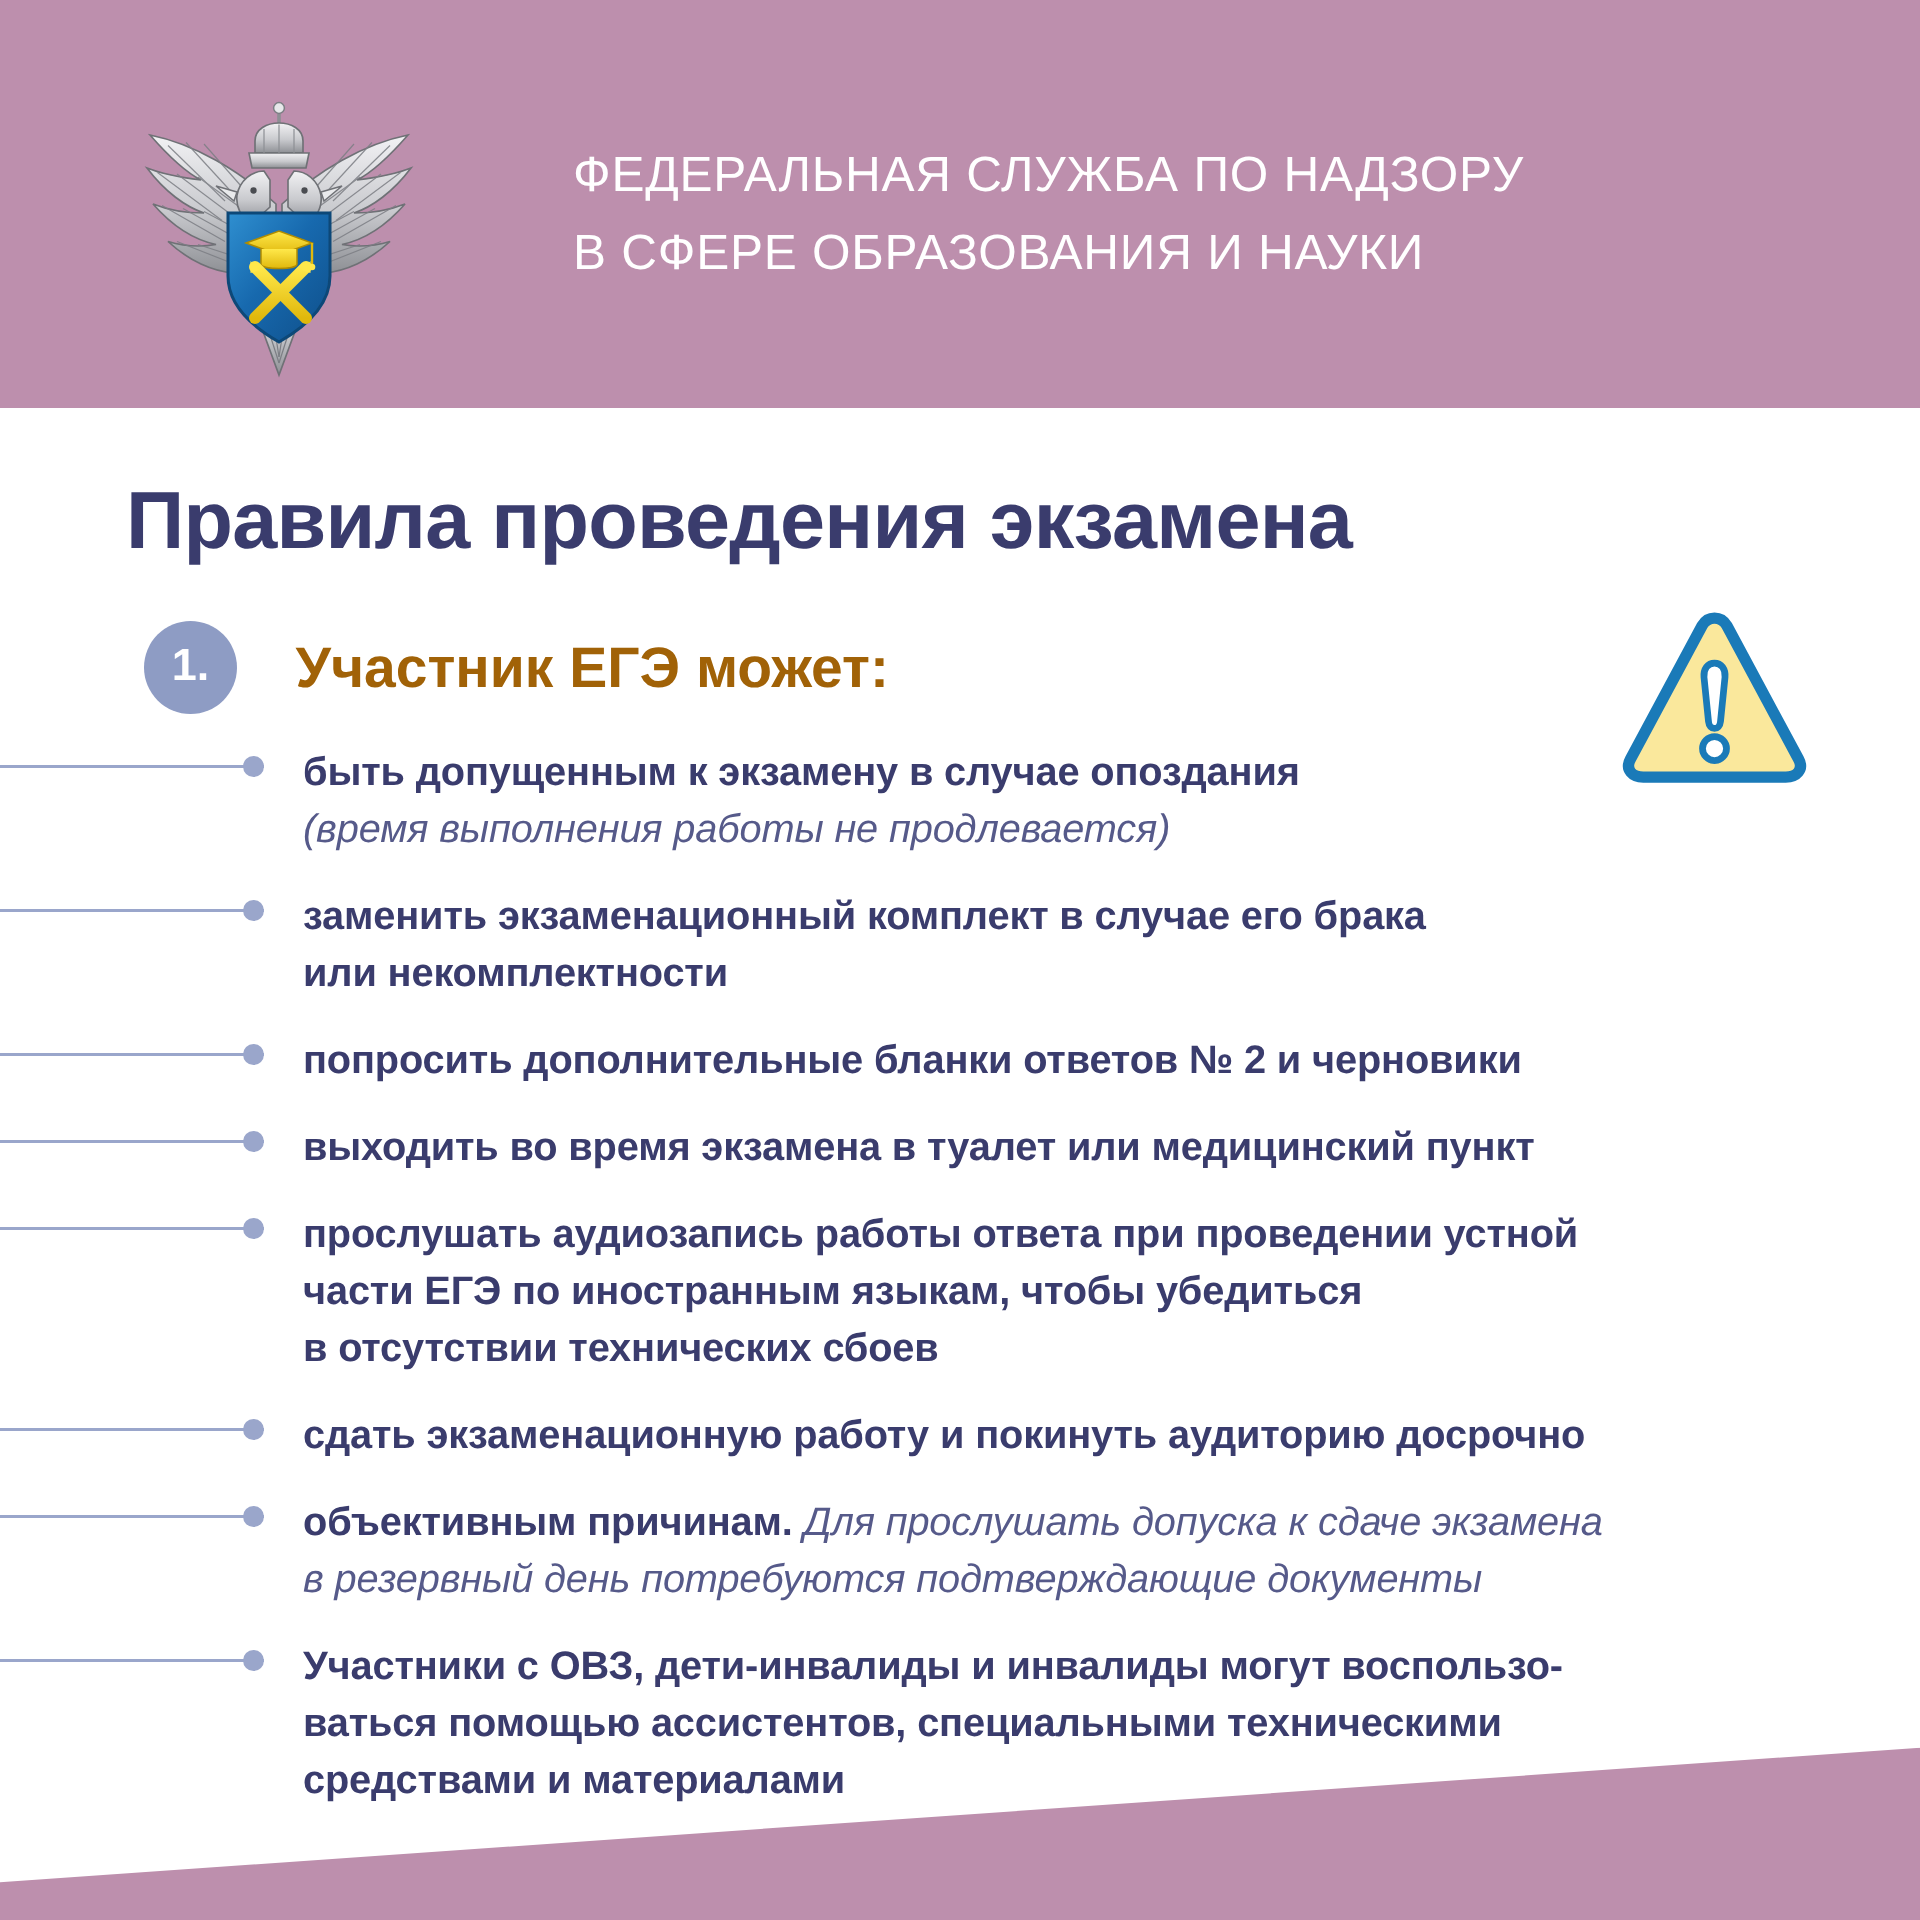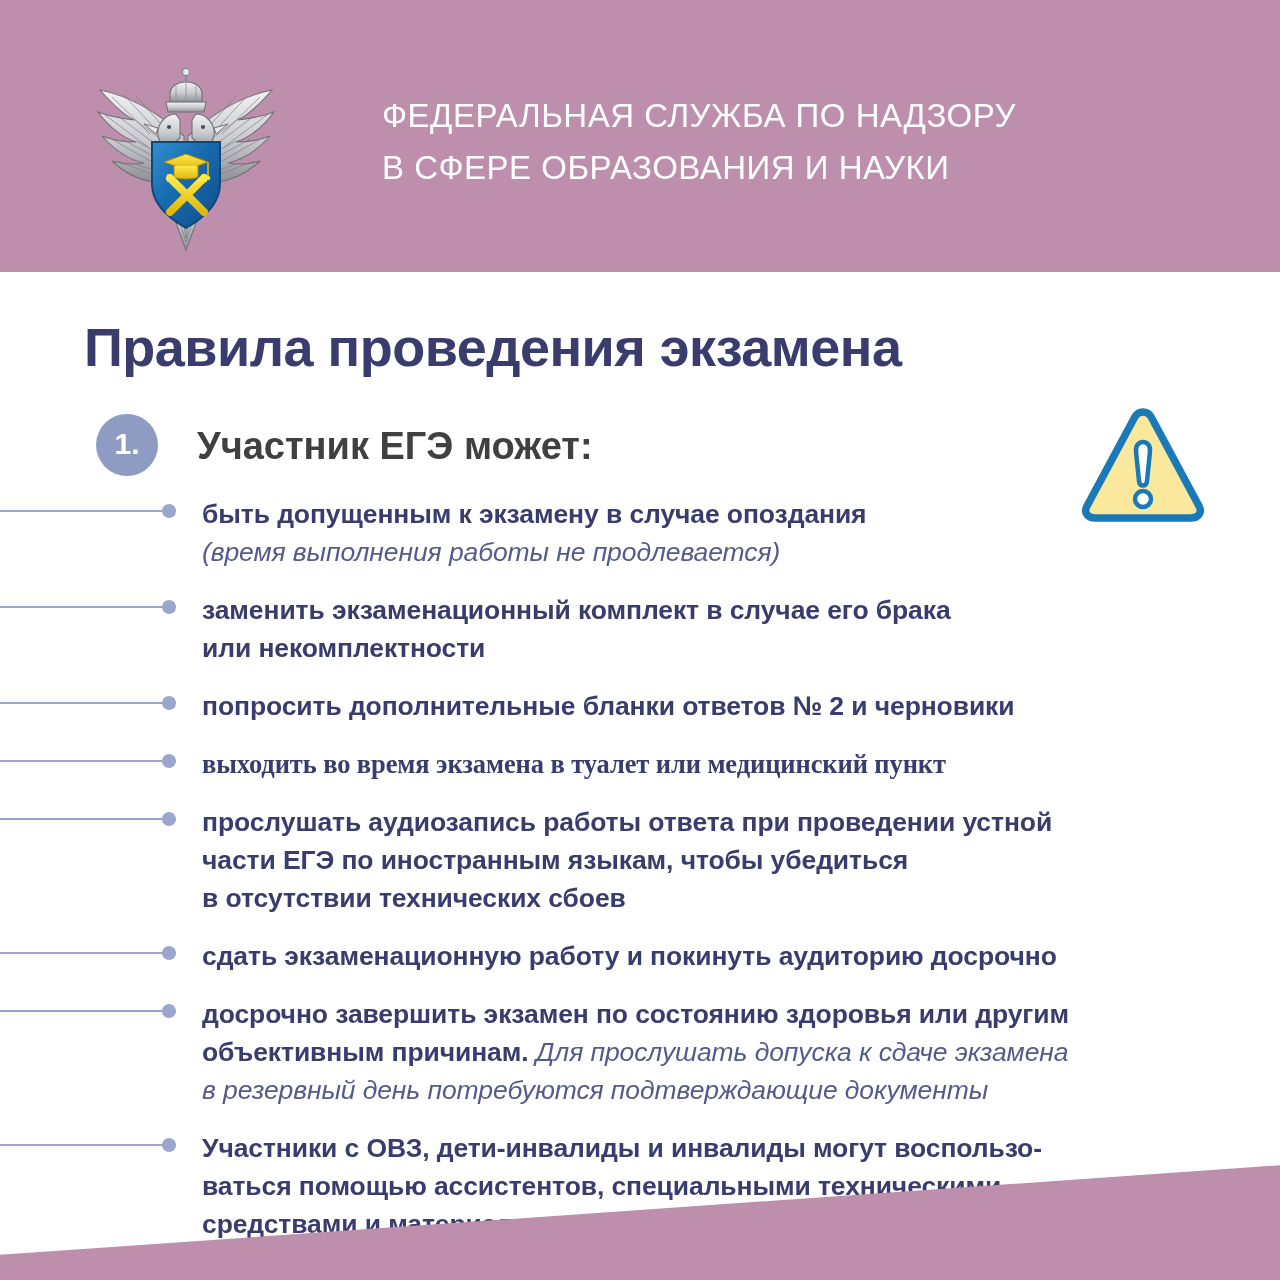--- a/index.html
+++ b/index.html
@@ -82,21 +82,21 @@
     line-height: 1;
     padding-bottom: 3px;
     box-sizing: border-box;
   }
   .section-title {
     position: absolute;
     left: 197px;
     top: 425px;
     font-size: 38px;
     font-weight: bold;
-    color: #404040;
+    color: #a16207;
     white-space: nowrap;
   }
 
   
   .warning-icon {
     position: absolute;
     left: 1078px;
     top: 402px;
     width: 130px;
     height: 124px;
@@ -307,21 +307,21 @@
           <div>заменить экзаменационный комплект в случае его брака</div>
           <div>или некомплектности</div>
         </div>
       </div>
       <div class="bullet-row" style="margin-bottom: 20px;">
         <div class="bullet-marker" style="top: 15px;"></div>
         <div class="bullet-text">
           <div>попросить дополнительные бланки ответов № 2 и черновики</div>
         </div>
       </div>
-      <div class="bullet-row" style="margin-bottom: 20px; font-family: Liberation Serif, serif;">
+      <div class="bullet-row" style="margin-bottom: 20px;">
         <div class="bullet-marker" style="top: 15px;"></div>
         <div class="bullet-text">
           <div>выходить во время экзамена в туалет или медицинский пункт</div>
         </div>
       </div>
       <div class="bullet-row" style="margin-bottom: 20px;">
         <div class="bullet-marker" style="top: 15px;"></div>
         <div class="bullet-text">
           <div>прослушать аудиозапись работы ответа при проведении устной</div>
           <div>части ЕГЭ по иностранным языкам, чтобы убедиться</div>
@@ -330,21 +330,20 @@
       </div>
       <div class="bullet-row" style="margin-bottom: 20px;">
         <div class="bullet-marker" style="top: 15px;"></div>
         <div class="bullet-text">
           <div>сдать экзаменационную работу и покинуть аудиторию досрочно</div>
         </div>
       </div>
       <div class="bullet-row" style="margin-bottom: 20px;">
         <div class="bullet-marker" style="top: 15px;"></div>
         <div class="bullet-text">
-          <div>досрочно завершить экзамен по состоянию здоровья или другим</div>
           <div>объективным причинам. <em>Для прослушать допуска к сдаче экзамена</em></div>
           <div><em>в резервный день потребуются подтверждающие документы</em></div>
         </div>
       </div>
       <div class="bullet-row" style="margin-bottom: 20px;">
         <div class="bullet-marker" style="top: 15px;"></div>
         <div class="bullet-text">
           <div>Участники с ОВЗ, дети-инвалиды  и инвалиды могут воспользо-</div>
           <div>ваться помощью ассистентов, специальными техническими</div>
           <div>средствами и материалами</div>

